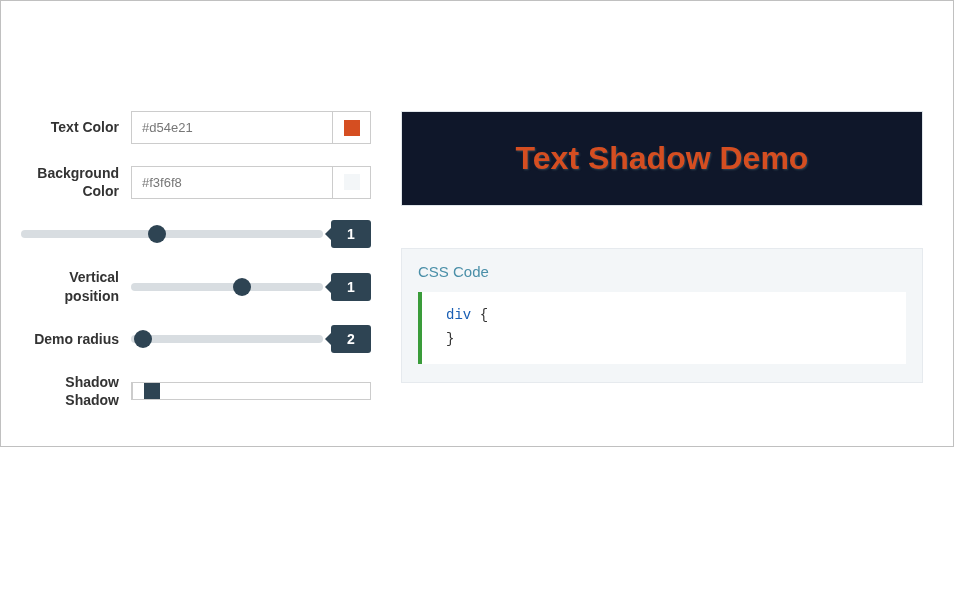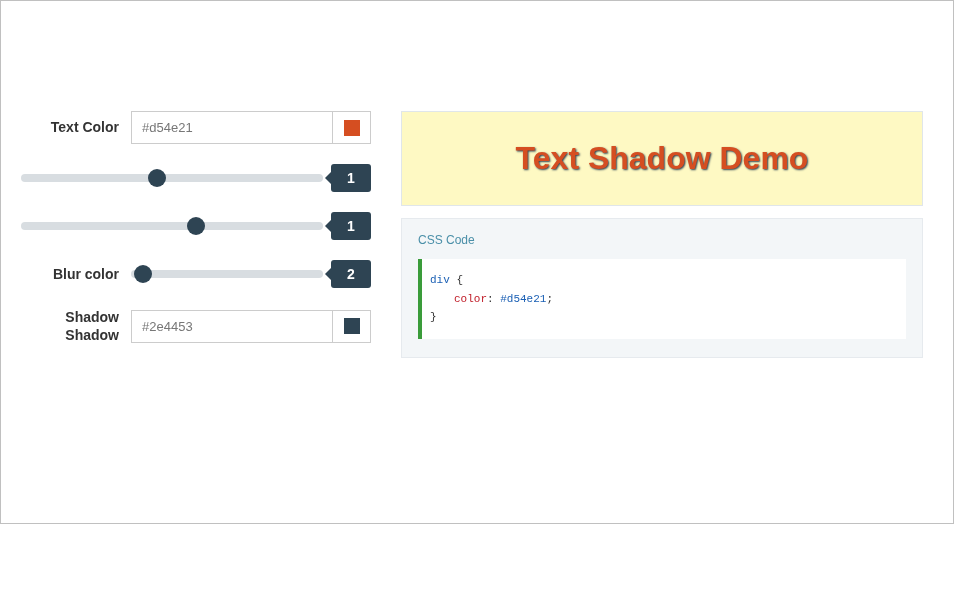--- a/index.html
+++ b/index.html
@@ -3,21 +3,21 @@
 <meta charset="utf-8">
 <style>
 * { box-sizing: border-box; margin: 0; padding: 0; }
 body {
   font-family: Arial, Helvetica, sans-serif;
   background: #fff;
   padding: 0;
 }
 .frame {
   width: 954px;
-  height: 524px;
+  height: 447px;
   background: #fff;
   border: 1px solid #c0c0c0;
   box-shadow: 0 2px 6px rgba(0,0,0,0.25);
   padding: 110px 30px 40px 20px;
   display: flex;
   gap: 30px;
 }
 .left-col {
   width: 350px;
 }
@@ -104,48 +104,48 @@
   content: "";
   position: absolute;
   left: -6px;
   top: 50%;
   transform: translateY(-50%);
   border-top: 6px solid transparent;
   border-bottom: 6px solid transparent;
   border-right: 6px solid #2e4453;
 }
 .demo {
-  background: #fef9c3;
+  background: #0f172a;
   border: 1px solid #e0e6ea;
   padding: 28px 10px;
   text-align: center;
-  margin-bottom: 12px;
+  margin-bottom: 42px;
 }
 .demo-text {
   font-size: 32px;
   font-weight: bold;
   color: #d54e21;
   text-shadow: 1px 1px 2px #2e4453;
 }
 .code-panel {
   background: #f3f6f8;
   border: 1px solid #e6eaee;
   padding: 14px 16px 18px;
 }
 .code-title {
   color: #4a8fa8;
-  font-size: 12px;
+  font-size: 15px;
   margin-bottom: 12px;
 }
 .code-block {
   background: #fff;
   border-left: 4px solid #3a9c3a;
-  padding: 12px 8px;
+  padding: 12px 24px;
   font-family: "Courier New", monospace;
-  font-size: 11px;
+  font-size: 14px;
   line-height: 1.7;
   color: #333;
 }
 .tok-sel { color: #1a5fb4; }
 .tok-prop { color: #c01c28; }
 .tok-val { color: #1a5fb4; }
 .tok-punct { color: #333; }
 </style>
 </head>
 <body>
@@ -158,70 +158,80 @@
       <div class="control">
         <div class="color-input-wrap">
           <input class="color-input" value="#d54e21" style="">
           <div class="swatch-box">
             <div class="swatch" style="background:#d54e21"></div>
           </div>
         </div>
       </div>
     </div>
 
+    <div class="row">
+      <div class="label">Background Color</div>
+      <div class="control">
+        <div class="color-input-wrap">
+          <input class="color-input" value="#f3f6f8" style="">
+          <div class="swatch-box">
+            <div class="swatch" style="background:#f3f6f8"></div>
+          </div>
+        </div>
+      </div>
+    </div>
 
     <div class="row">
       <div class="control slider-wrap">
         <div class="slider-track">
           <div class="slider-thumb" style="left:45%"></div>
         </div>
         <div class="badge">1</div>
       </div>
     </div>
 
     <div class="row">
+      <div class="label">Vertical position</div>
       <div class="control slider-wrap">
         <div class="slider-track">
           <div class="slider-thumb" style="left:58%"></div>
         </div>
         <div class="badge">1</div>
       </div>
     </div>
 
     <div class="row">
-      <div class="label">Blur color</div>
+      <div class="label">Demo radius</div>
       <div class="control slider-wrap">
         <div class="slider-track">
           <div class="slider-thumb" style="left:6%"></div>
         </div>
         <div class="badge">2</div>
       </div>
     </div>
 
     <div class="row">
       <div class="label">Shadow Shadow</div>
       <div class="control">
         <div class="color-input-wrap">
-          <input class="color-input" value="#2e4453" style="">
           <div class="swatch-box">
             <div class="swatch" style="background:#2e4453"></div>
           </div>
         </div>
       </div>
     </div>
 
   </div>
 
   <div class="right-col">
     <div class="demo">
       <div class="demo-text">Text Shadow Demo</div>
     </div>
 
     <div class="code-panel">
       <div class="code-title">CSS Code</div>
       <div class="code-block">
         <div><span class="tok-sel">div</span> <span class="tok-punct">{</span></div>
-        <div style="padding-left:24px"><span class="tok-prop">color</span><span class="tok-punct">: </span><span class="tok-val">#d54e21</span><span class="tok-punct">;</span></div>
         <div><span class="tok-punct">}</span></div>
       </div>
     </div>
   </div>
 </div>
 
 </body></html>

